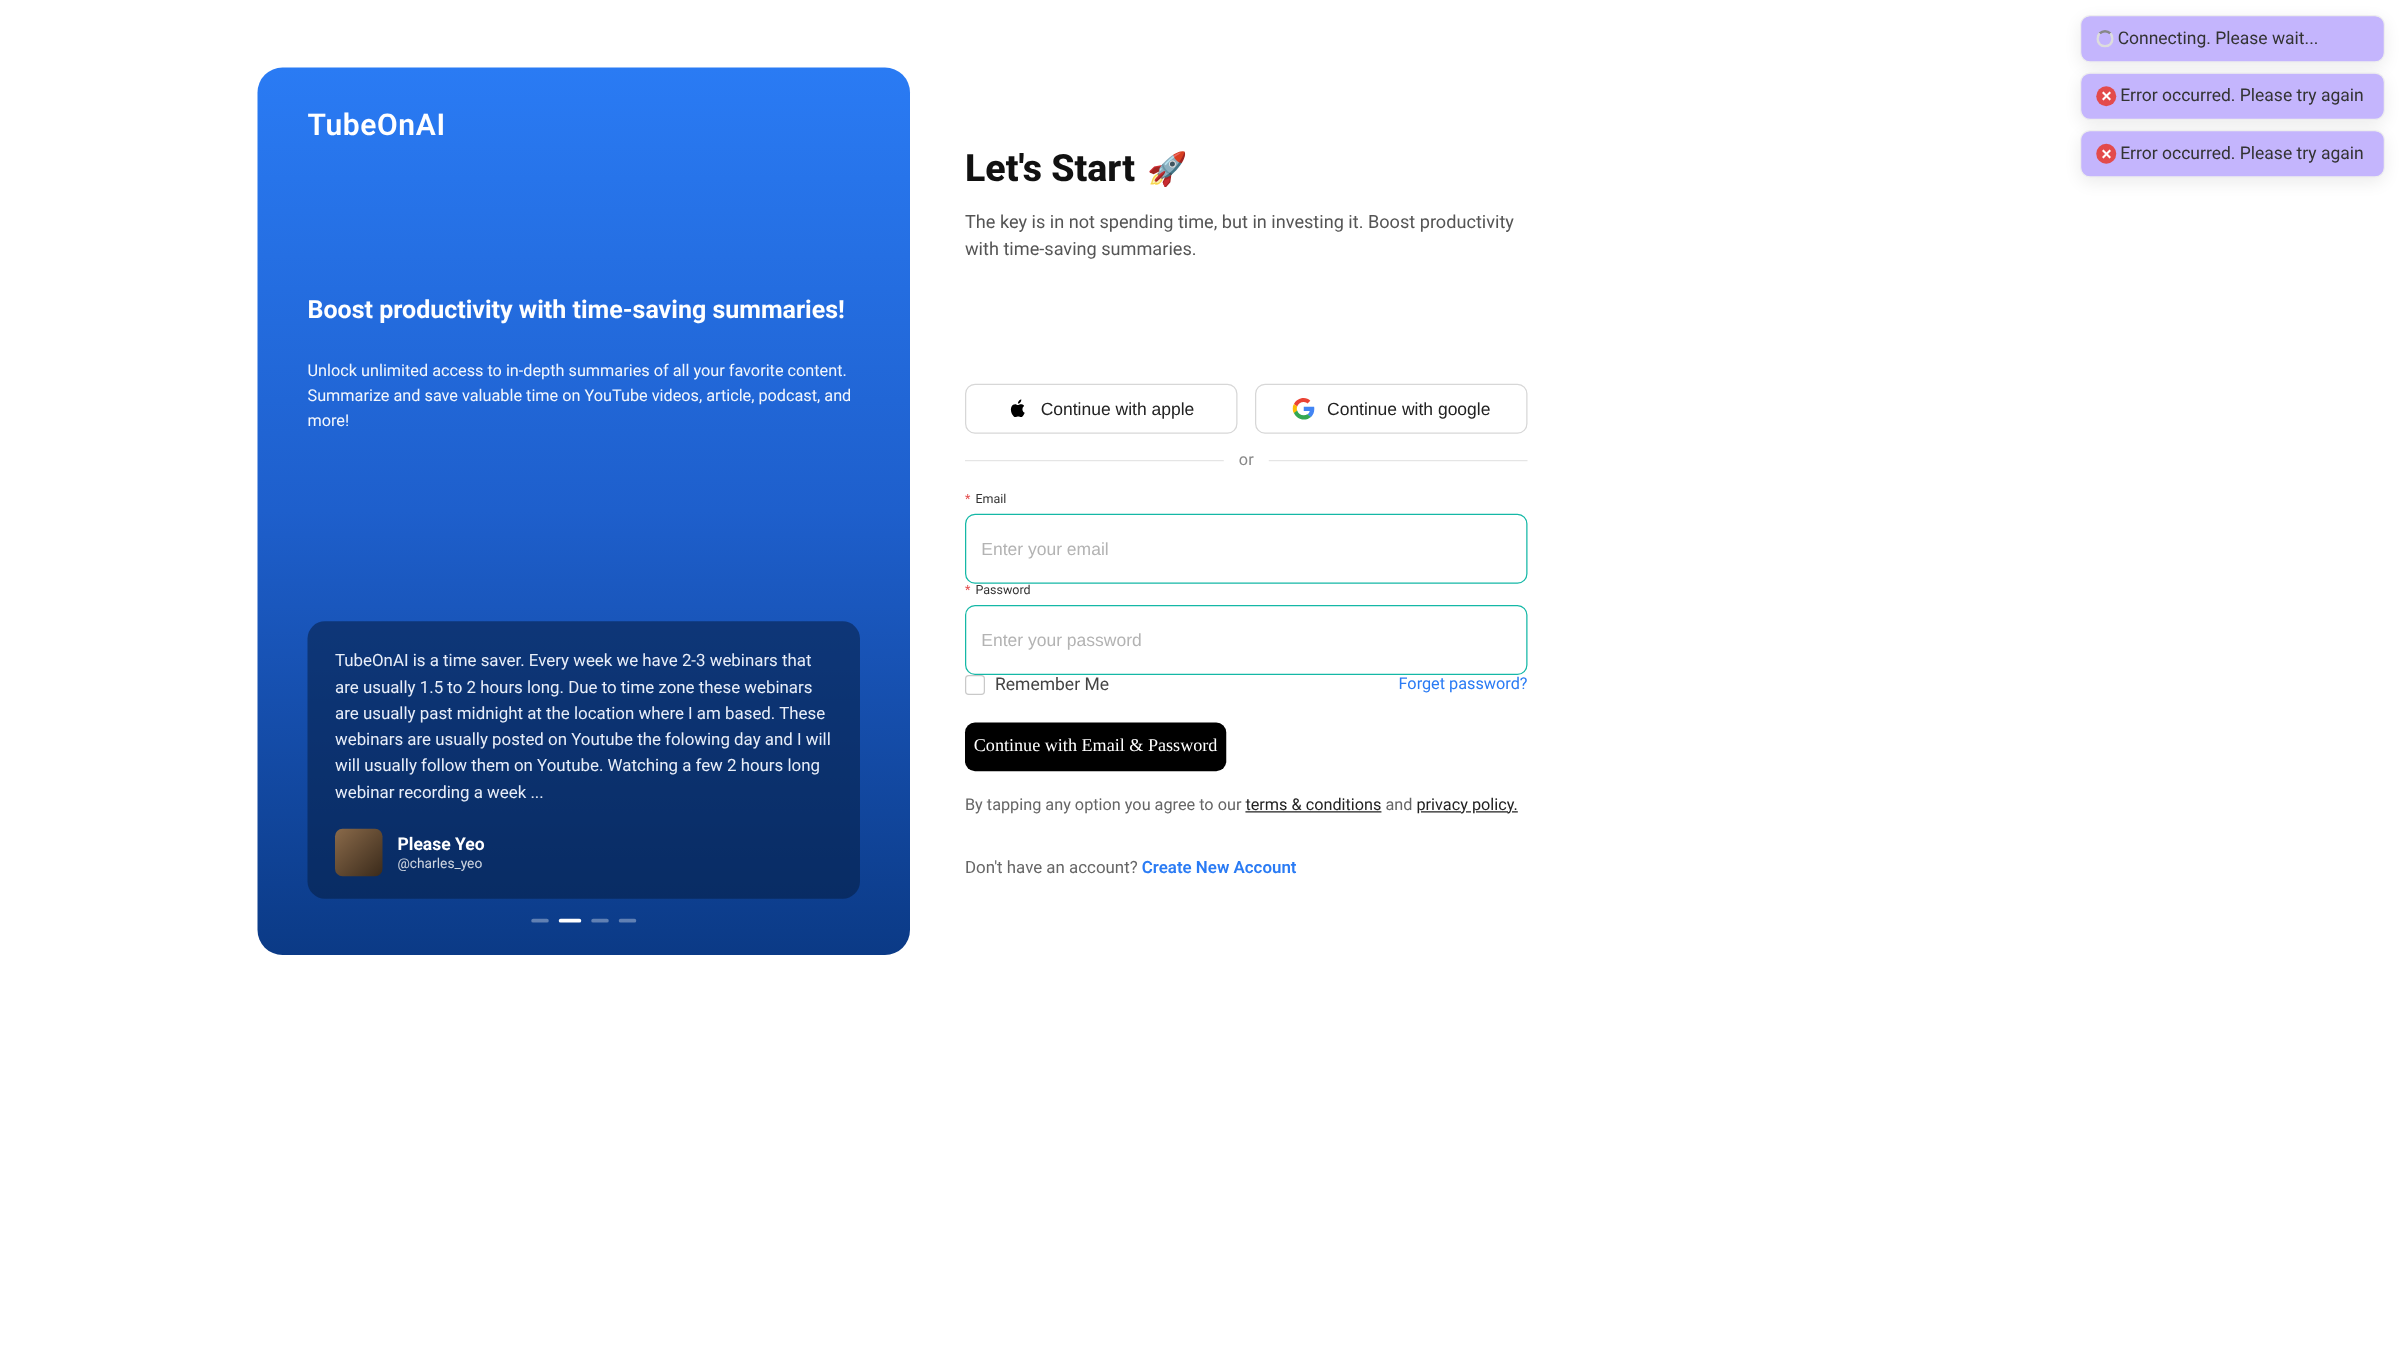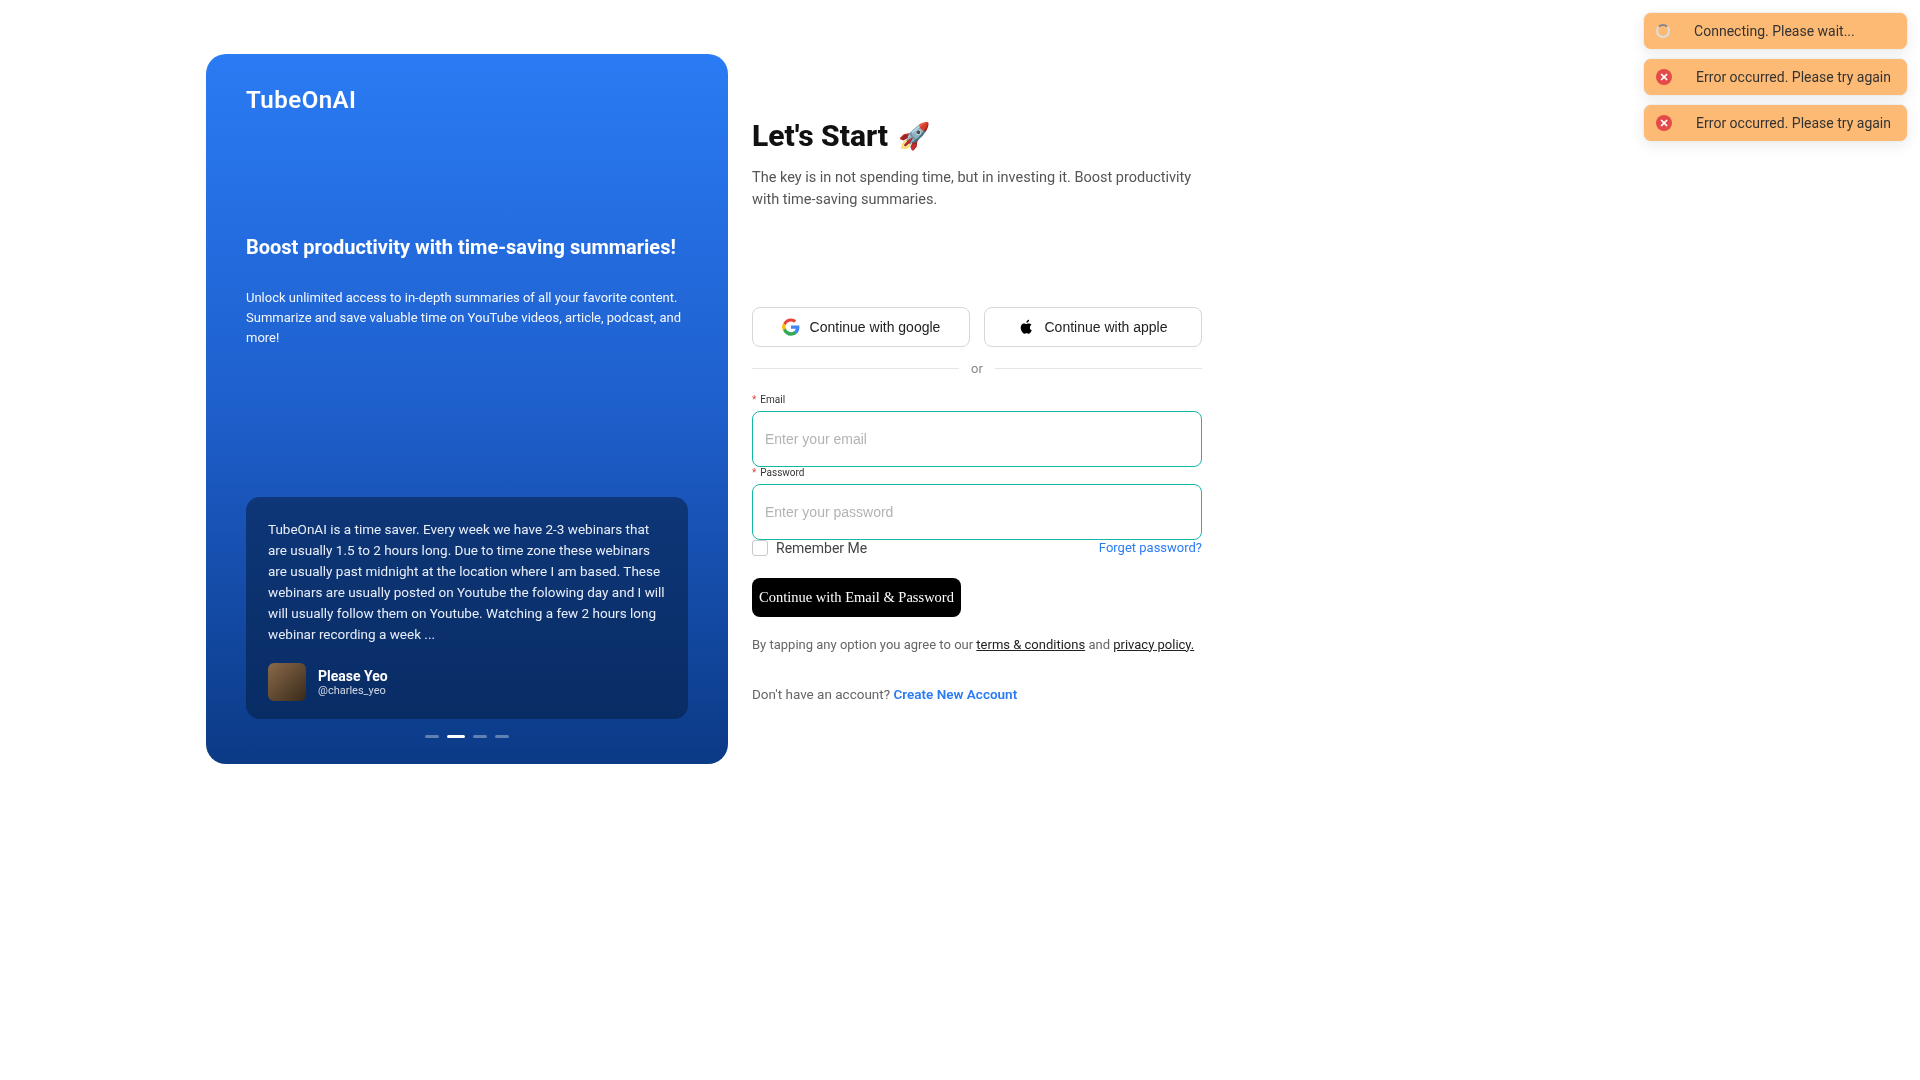--- a/index.html
+++ b/index.html
@@ -6,21 +6,21 @@
   body {
     font-family: -apple-system, BlinkMacSystemFont, "Segoe UI", Roboto, "Helvetica Neue", Arial, sans-serif;
     background: #ffffff;
     width: 1920px;
     height: 1080px;
     position: relative;
     overflow: hidden;
   }
   .container {
     display: flex;
-    gap: 24px;
+    gap: 44px;
     padding: 54px 206px 0 206px;
   }
   
   .left-panel {
     width: 522px;
     height: 710px;
     border-radius: 20px;
     background: linear-gradient(180deg, #2A7BF4 0%, #1E5FCC 50%, #0B3A86 100%);
     color: #ffffff;
     padding: 32px 40px 26px 40px;
@@ -167,24 +167,24 @@
   
   .toasts {
     position: absolute;
     top: 12px;
     right: 12px;
     display: flex;
     flex-direction: column;
     gap: 8px;
   }
   .toast {
-    background:#fdba74; border:1px solid #eee; border-radius:8px;
+    background:#c4b5fd; border:1px solid #eee; border-radius:8px;
     box-shadow: 0 4px 14px rgba(0,0,0,0.08);
     padding: 10px 16px 10px 12px;
-    display:flex; align-items:center; gap:24px;
+    display:flex; align-items:center; gap:3px;
     font-size: 14px; color:#333; min-width: 220px;
   }
   .spinner {
     width:14px; height:14px; border:2px solid #ddd; border-top-color:#888;
     border-radius:50%; animation: spin 0.9s linear infinite;
   }
   @keyframes spin { to { transform: rotate(360deg); } }
   .err-icon {
     width:16px; height:16px; border-radius:50%;
     background:#e34b4b; color:#fff; font-size:11px; font-weight:700;
@@ -222,34 +222,34 @@
 
   <div class="right-panel">
     <div class="rp-heading">
       <span>Let's Start</span>
       <span class="rocket">🚀</span>
     </div>
     <div class="rp-sub">The key is in not spending time, but in investing it. Boost productivity with time-saving summaries.</div>
 
     <div class="oauth-row">
       <button class="oauth-btn">
+        <svg class="apple-icon" viewBox="0 0 24 24" fill="#000">
+          <path d="M16.4 12.6c0-2.6 2.1-3.8 2.2-3.9-1.2-1.8-3.1-2-3.7-2-1.6-.2-3.1.9-3.9.9-.8 0-2-.9-3.4-.9-1.7 0-3.3 1-4.2 2.6-1.8 3.1-.5 7.7 1.3 10.2.9 1.2 1.9 2.6 3.2 2.5 1.3 0 1.8-.8 3.4-.8s2 .8 3.4.8c1.4 0 2.3-1.3 3.1-2.5.7-1 1.1-1.9 1.3-2.6-2.8-1.1-2.7-4.1-2.7-4.3zM14 4.3c.7-.9 1.2-2.1 1.1-3.3-1 0-2.3.7-3 1.6-.7.8-1.2 2-1.1 3.2 1.2.1 2.3-.6 3-1.5z"></path>
+        </svg>
+        <span>Continue with apple</span>
+      </button>
+      <button class="oauth-btn">
         <svg class="g-icon" viewBox="0 0 48 48">
           <path fill="#EA4335" d="M24 9.5c3.9 0 6.6 1.7 8.1 3.1l5.9-5.9C34.3 3.3 29.7 1 24 1 14.8 1 6.9 6.3 3.1 14l6.9 5.4C11.8 13.6 17.4 9.5 24 9.5z"></path>
           <path fill="#4285F4" d="M46.5 24.5c0-1.6-.1-3.2-.4-4.7H24v9h12.7c-.6 3-2.3 5.6-4.9 7.3l7.5 5.8c4.4-4.1 7.2-10.1 7.2-17.4z"></path>
           <path fill="#FBBC05" d="M10 28.6c-.5-1.5-.8-3-.8-4.6s.3-3.1.8-4.6l-6.9-5.4C1.1 17.4 0 20.6 0 24s1.1 6.6 3.1 10l6.9-5.4z"></path>
           <path fill="#34A853" d="M24 47c6.2 0 11.4-2 15.2-5.6l-7.5-5.8c-2.1 1.4-4.8 2.3-7.7 2.3-6.6 0-12.2-4.1-14-10.3l-6.9 5.4C6.9 41.7 14.8 47 24 47z"></path>
         </svg>
         <span>Continue with google</span>
       </button>
-      <button class="oauth-btn">
-        <svg class="apple-icon" viewBox="0 0 24 24" fill="#000">
-          <path d="M16.4 12.6c0-2.6 2.1-3.8 2.2-3.9-1.2-1.8-3.1-2-3.7-2-1.6-.2-3.1.9-3.9.9-.8 0-2-.9-3.4-.9-1.7 0-3.3 1-4.2 2.6-1.8 3.1-.5 7.7 1.3 10.2.9 1.2 1.9 2.6 3.2 2.5 1.3 0 1.8-.8 3.4-.8s2 .8 3.4.8c1.4 0 2.3-1.3 3.1-2.5.7-1 1.1-1.9 1.3-2.6-2.8-1.1-2.7-4.1-2.7-4.3zM14 4.3c.7-.9 1.2-2.1 1.1-3.3-1 0-2.3.7-3 1.6-.7.8-1.2 2-1.1 3.2 1.2.1 2.3-.6 3-1.5z"></path>
-        </svg>
-        <span>Continue with apple</span>
-      </button>
     </div>
 
     <div class="or-row">
       <div class="or-line"></div>
       <span>or</span>
       <div class="or-line"></div>
     </div>
 
     <div class="field-label">
       <span class="req">*</span><span>Email</span>

